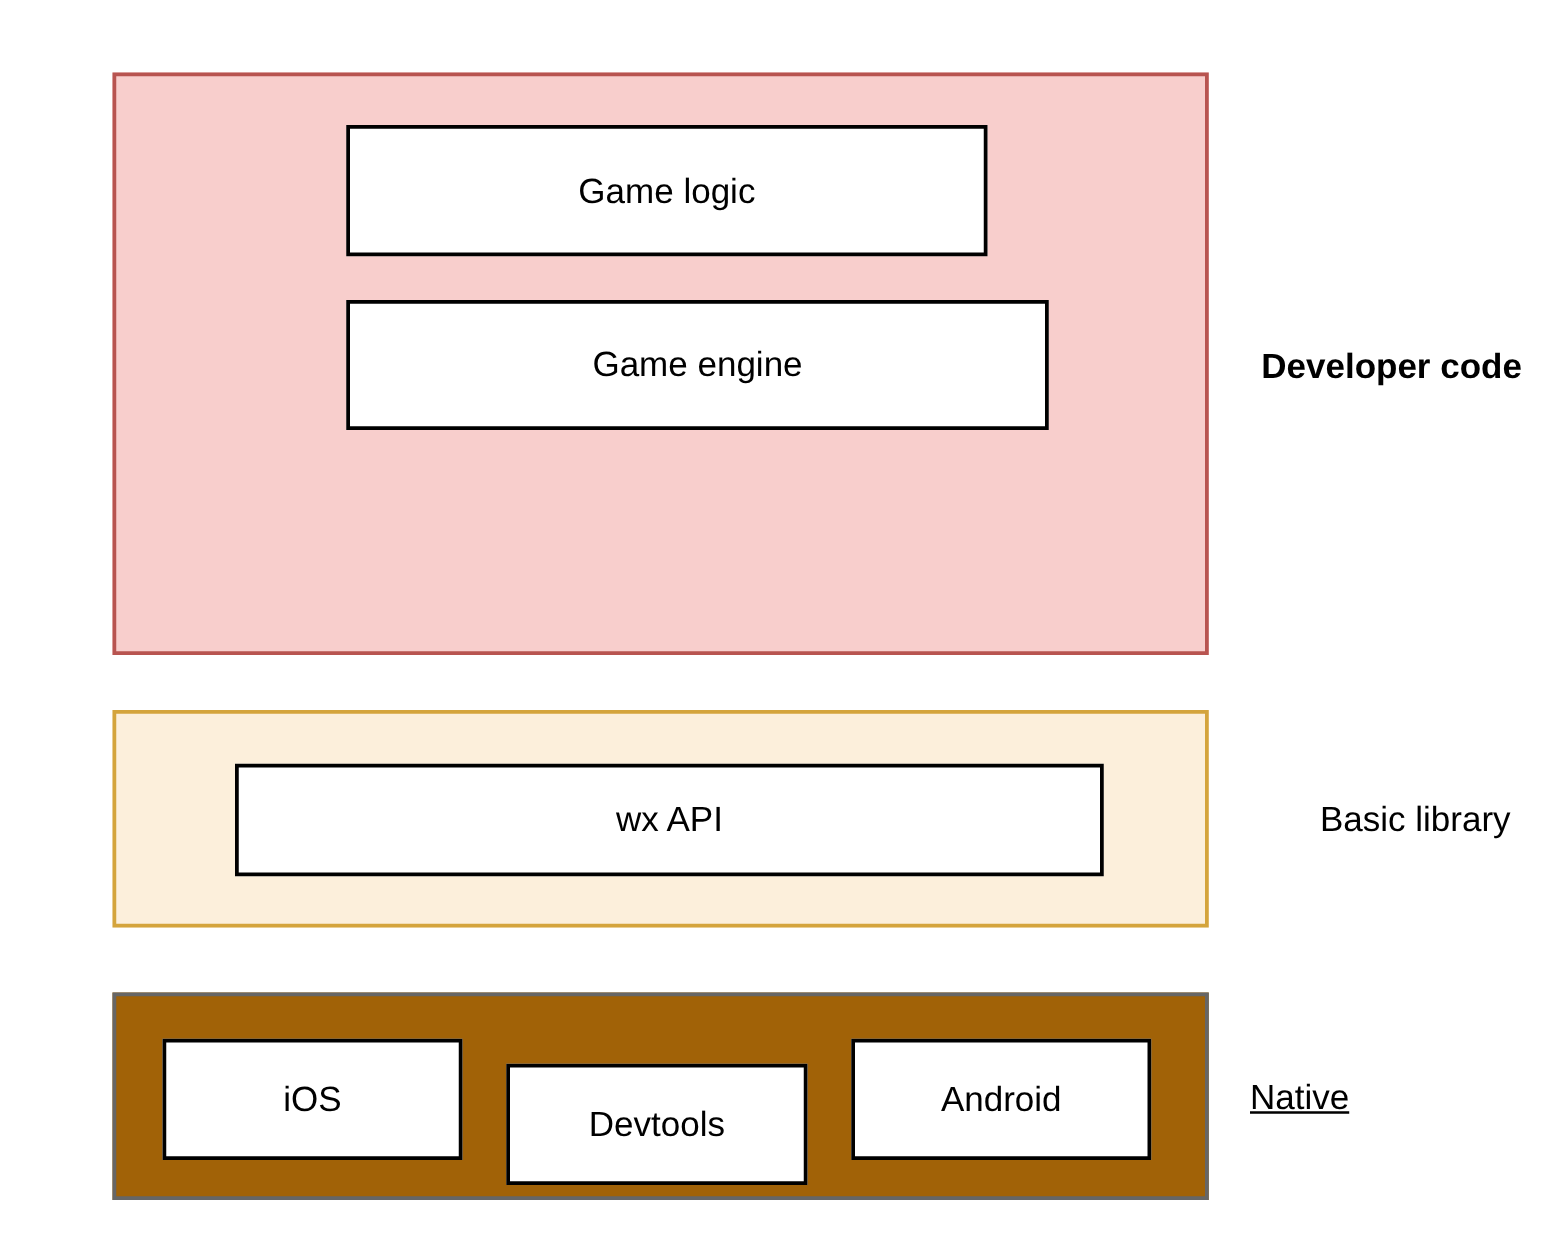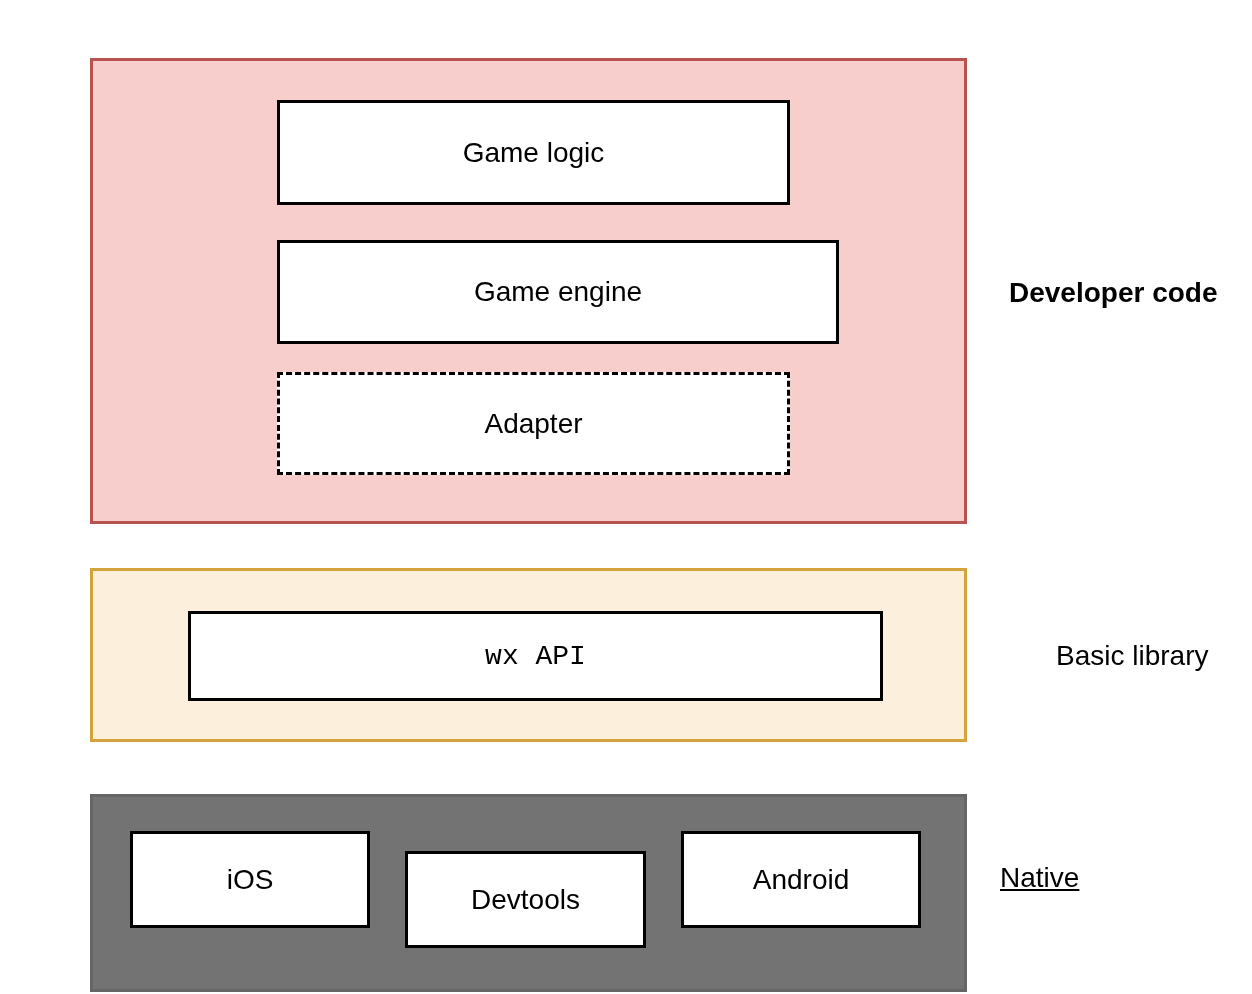--- a/index.html
+++ b/index.html
@@ -29,27 +29,26 @@
     height: 466px;
     background: #F8CECC;
     border: 3px solid #B85450;
   }
 
   .layer-basic-library {
     top: 556px;
     height: 174px;
     background: #FCEFDB;
     border: 3px solid #D4A43C;
-    font-family: Liberation Mono, monospace;
   }
 
   .layer-native {
     top: 782px;
-    height: 198px;
-    background: #737373;
+    height: 166px;
+    background: #a16207;
     border: 3px solid #666666;
   }
 
   .node {
     position: absolute;
     background: #ffffff;
     border: 3px solid #000000;
     display: flex;
     align-items: center;
     justify-content: center;
@@ -91,23 +90,20 @@
 
 <div class="canvas">
 
   <div class="layer layer-developer-code">
     <div class="node node-game-logic">
       <span>Game logic</span>
     </div>
     <div class="node node-game-engine">
       <span>Game engine</span>
     </div>
-    <div class="node dashed node-adapter">
-      <span>Adapter</span>
-    </div>
   </div>
 
   <div class="layer layer-basic-library">
     <div class="node node-wx-api">
       <span>wx API</span>
     </div>
   </div>
 
   <div class="layer layer-native">
     <div class="node node-ios">

